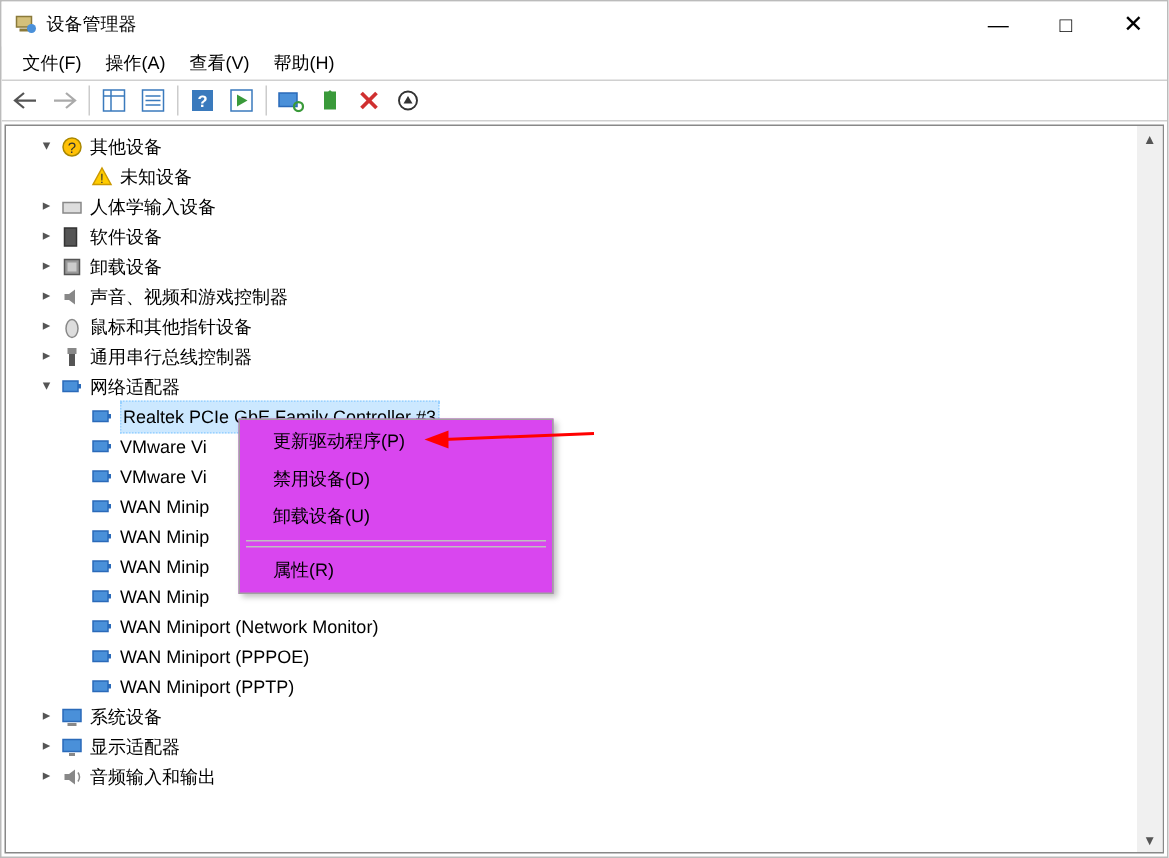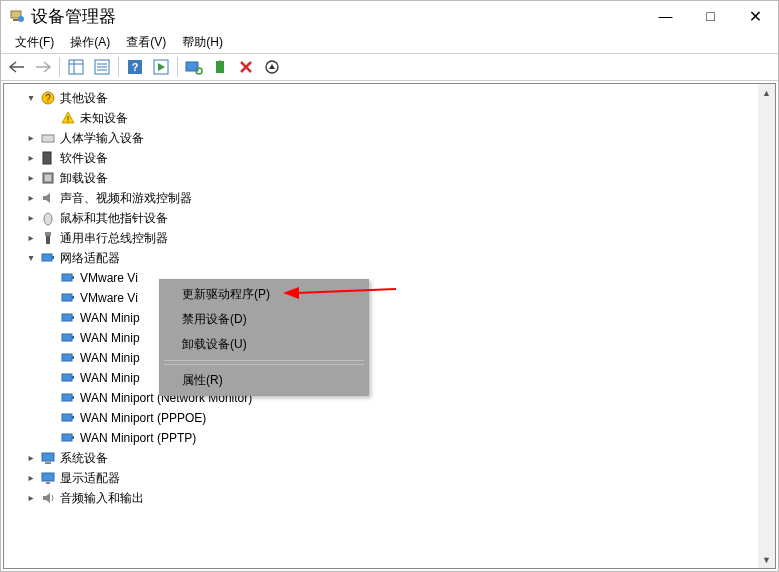--- a/index.html
+++ b/index.html
@@ -1,38 +1,38 @@
 <!DOCTYPE html>
 <html><head>
 <meta charset="utf-8">
 <style>
   * { box-sizing: border-box; margin: 0; padding: 0; font-family: "Microsoft YaHei", "Segoe UI", sans-serif; }
   body { background: #fff; width: 779px; height: 572px; overflow: hidden; border: 1px solid #bbb; position: relative; }
   .titlebar { height: 30px; display: flex; align-items: center; padding: 0 0 0 8px; background: #fff; }
   .titlebar .app-icon { width: 16px; height: 16px; margin-right: 6px; }
-  .titlebar .title { font-size: 17px; flex: 1; font-family: Liberation Mono, monospace; }
+  .titlebar .title { font-size: 12px; flex: 1; font-family: Liberation Mono, monospace; }
   .winctrls { display: flex; height: 100%; }
   .winctrls div { width: 45px; display: flex; align-items: center; justify-content: center; font-size: 14px; }
   .winctrls .close { font-size: 16px; }
   .menubar { height: 22px; display: flex; align-items: center; padding: 0 6px; font-size: 12px; gap: 0; text-align: right; }
   .menubar span { padding: 2px 8px; }
   .toolbar { height: 28px; border-top: 1px solid #d0d0d0; border-bottom: 1px solid #d0d0d0; display: flex; align-items: center; padding: 0 4px; gap: 2px; background: #fff; }
   .toolbar .tb { width: 24px; height: 24px; display: flex; align-items: center; justify-content: center; }
   .toolbar .sep { width: 1px; height: 20px; background: #ccc; margin: 0 2px; }
   .client { position: absolute; top: 82px; left: 2px; right: 2px; bottom: 2px; border: 1px solid #888; }
   .scrolltrack { position: absolute; right: 0; top: 0; bottom: 0; width: 17px; background: #f0f0f0; }
   .scrollbtn { width: 17px; height: 17px; display: flex; align-items: center; justify-content: center; font-size: 9px; color: #555; }
   .tree { padding: 4px 0 4px 4px; font-size: 12px; line-height: 20px; position: absolute; top: 0; left: 0; right: 17px; bottom: 0; overflow: hidden; }
   .node { display: flex; align-items: center; height: 20px; white-space: nowrap; }
   .expander { width: 14px; height: 14px; display: inline-flex; align-items: center; justify-content: center; font-size: 10px; color: #555; margin-right: 2px; flex-shrink: 0; }
   .expander.none { visibility: hidden; }
   .nicon { width: 16px; height: 16px; margin-right: 4px; flex-shrink: 0; display: inline-flex; align-items: center; justify-content: center; }
   .node.sel .label { background: #cce8ff; border: 1px dotted #99d1ff; padding: 0 1px; }
   .indent { display: inline-block; flex-shrink: 0; }
-  .ctxmenu { position: absolute; background: #a3a3a3; border: 1px solid #a0a0a0; box-shadow: 2px 2px 4px rgba(0,0,0,0.25); padding: 2px; font-size: 12px; z-index: 10; }
+  .ctxmenu { position: absolute; background: #d946ef; border: 1px solid #a0a0a0; box-shadow: 2px 2px 4px rgba(0,0,0,0.25); padding: 2px; font-size: 12px; z-index: 10; }
   .ctxmenu .item { padding: 4px 30px 4px 20px; white-space: nowrap; }
   .ctxmenu .msep { height: 1px; background: #c0c0c0; margin: 3px 2px; }
   .arrow { position: absolute; z-index: 20; }
   svg { display: block; }
 </style>
 </head>
 <body>
 
 <div class="titlebar">
   <span class="app-icon">
@@ -224,20 +224,31 @@
         <span class="expander">▾</span>
         <span class="nicon">
           <svg width="16" height="16">
             <rect x="2" y="4" width="10" height="7" fill="#4a90d9" stroke="#2a6ab9"></rect>
             <rect x="12" y="6" width="2" height="3" fill="#2a6ab9"></rect>
           </svg>
         </span>
         <span class="label">网络适配器</span>
       </div>
 
+    <div class="node sel">
+        <span class="indent" style="width:36px"></span>
+        <span class="expander none"></span>
+        <span class="nicon">
+          <svg width="16" height="16">
+            <rect x="2" y="4" width="10" height="7" fill="#4a90d9" stroke="#2a6ab9"></rect>
+            <rect x="12" y="6" width="2" height="3" fill="#2a6ab9"></rect>
+          </svg>
+        </span>
+        <span class="label">Realtek PCIe GbE Family Controller #3</span>
+      </div>
 
     <div class="node">
         <span class="indent" style="width:36px"></span>
         <span class="expander none"></span>
         <span class="nicon">
           <svg width="16" height="16">
             <rect x="2" y="4" width="10" height="7" fill="#4a90d9" stroke="#2a6ab9"></rect>
             <rect x="12" y="6" width="2" height="3" fill="#2a6ab9"></rect>
           </svg>
         </span>

